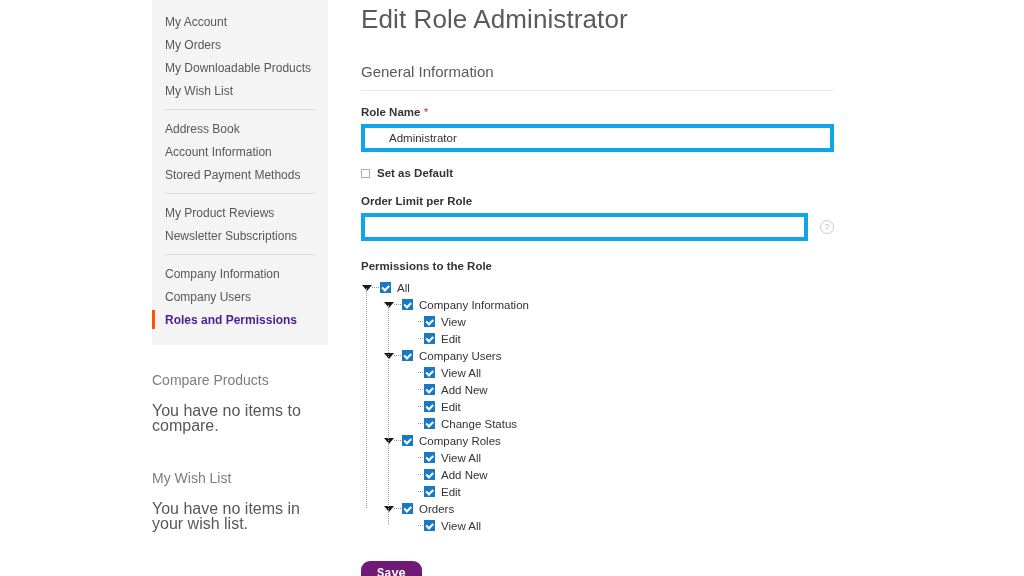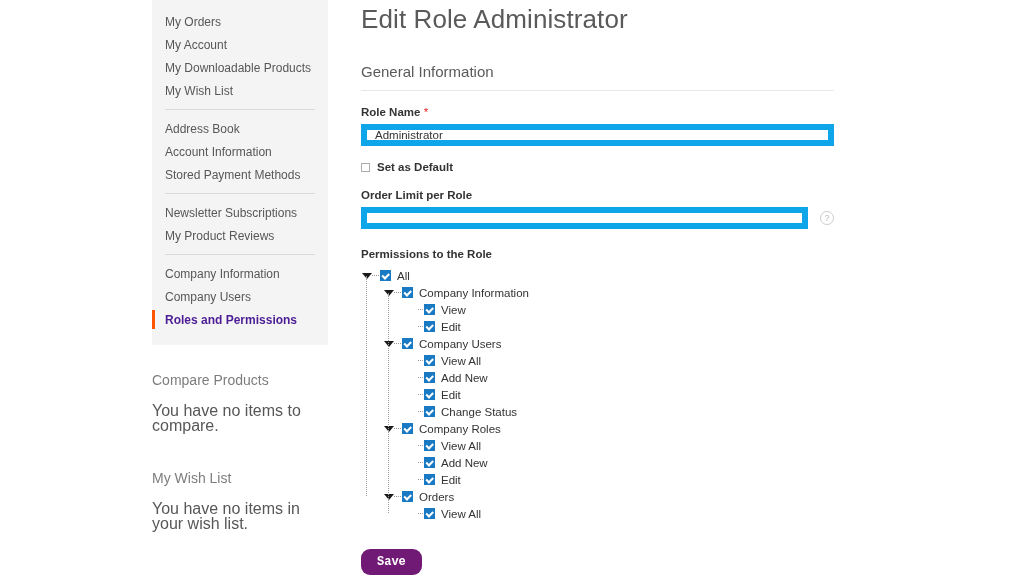--- a/index.html
+++ b/index.html
@@ -119,28 +119,28 @@
     margin-bottom: 5px;
   }
   .req {
     color: #e02b27;
     font-weight: normal;
     font-size: 11.5px;
   }
   .text-input {
     display: block;
     box-sizing: border-box;
-    height: 22px;
+    height: 28px;
     width: 473px;
-    border: 6px solid #0ea5e9;
+    border: 4px solid #0ea5e9;
     background: #ffffff;
     font-family: "Liberation Sans", sans-serif;
     font-size: 11.5px;
     color: #333333;
-    padding: 0 8px;
+    padding: 0 24px;
     outline: none;
   }
   .text-input.short { width: 447px; }
 
   .inline-row {
     display: flex;
     align-items: center;
   }
   .help-icon {
     width: 14px;
@@ -285,35 +285,35 @@
   }
 </style>
 </head>
 <body>
 
 <div class="page">
 
   <div class="sidebar">
     <nav class="nav-block" id="nav-block">
         <div class="nav-group">
+          <div class="nav-item">My Account</div>
           <div class="nav-item">My Orders</div>
-          <div class="nav-item">My Account</div>
           <div class="nav-item">My Downloadable Products</div>
           <div class="nav-item">My Wish List</div>
         </div>
         <div class="nav-sep"></div>
         <div class="nav-group">
           <div class="nav-item">Address Book</div>
           <div class="nav-item">Account Information</div>
           <div class="nav-item">Stored Payment Methods</div>
         </div>
         <div class="nav-sep"></div>
         <div class="nav-group">
+          <div class="nav-item">My Product Reviews</div>
           <div class="nav-item">Newsletter Subscriptions</div>
-          <div class="nav-item">My Product Reviews</div>
         </div>
         <div class="nav-sep"></div>
         <div class="nav-group">
           <div class="nav-item">Company Information</div>
           <div class="nav-item">Company Users</div>
           <div class="nav-item current">Roles and Permissions</div>
         </div>
       </nav>
 
     <div class="side-block compare">

